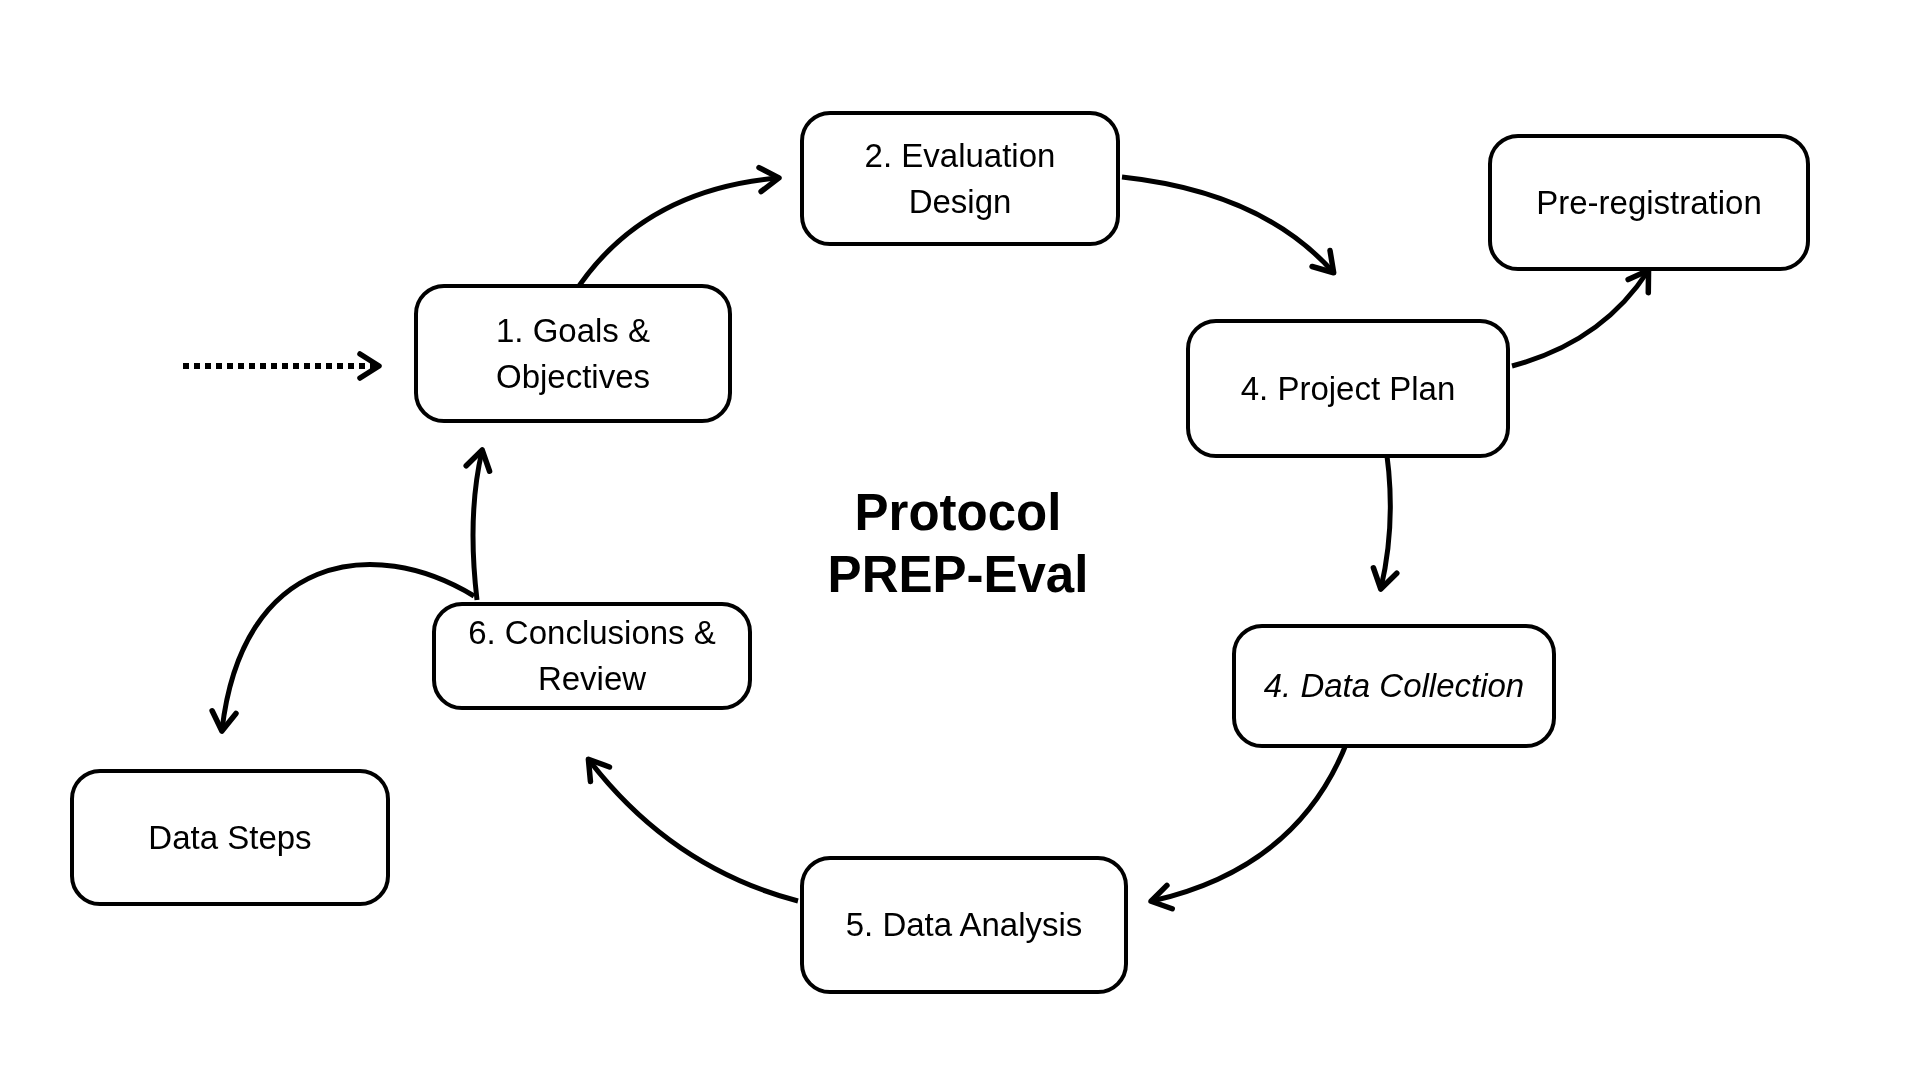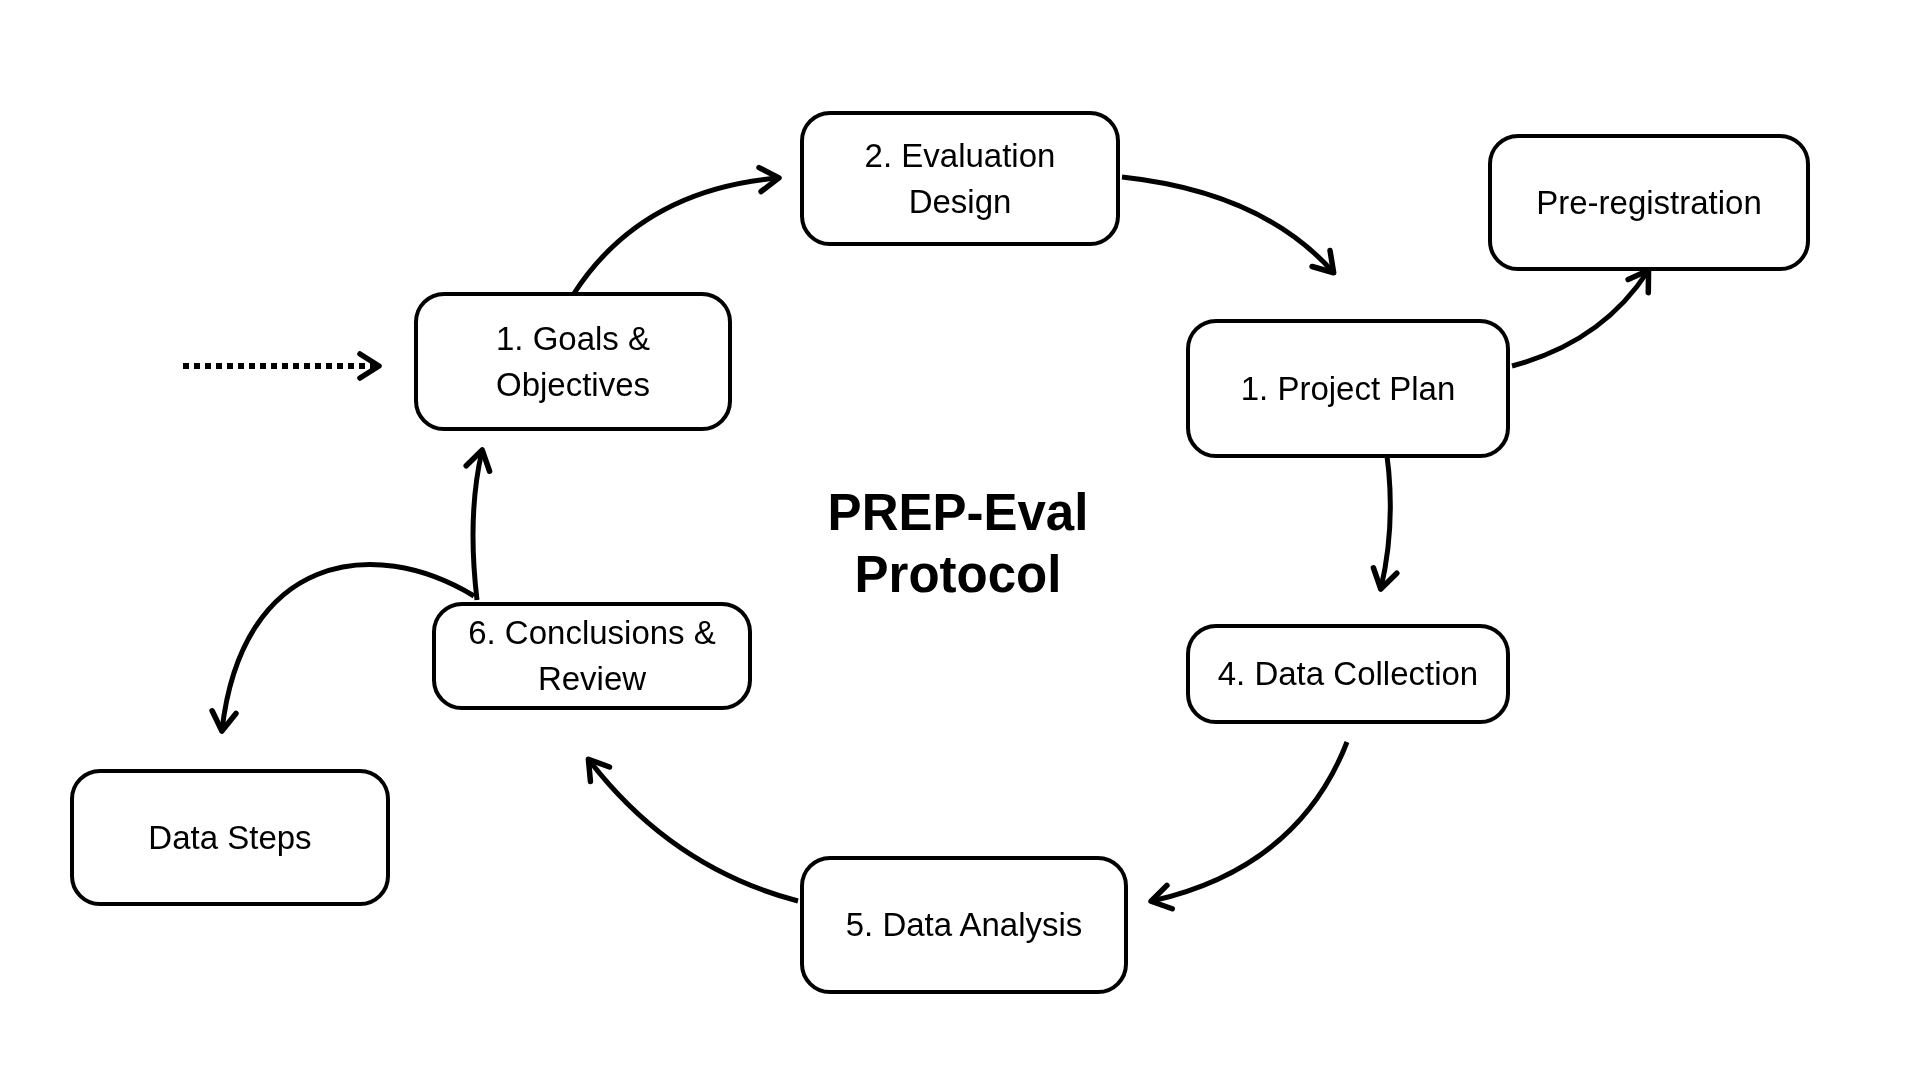--- a/index.html
+++ b/index.html
@@ -31,24 +31,24 @@
     display: flex;
     align-items: center;
     justify-content: center;
     text-align: center;
     font-size: 33px;
     line-height: 46px;
     color: #000000;
     padding: 0 28px;
   }
   .node.oneline { white-space: nowrap; padding: 0 8px; margin-top: 24px; }
-  #node-goals        { left: 414px;  top: 292px; width: 318px; height: 139px; }
+  #node-goals        { left: 414px;  top: 284px; width: 318px; height: 139px; }
   #node-eval         { left: 800px;  top: 111px; width: 320px; height: 135px; }
   #node-plan         { left: 1186px; top: 295px; width: 324px; height: 139px; }
-  #node-collection   { left: 1186px; top: 600px; width: 324px; height: 100px; }
+  #node-collection   { left: 1232px; top: 600px; width: 324px; height: 124px; font-style: italic; }
   #node-analysis     { left: 800px;  top: 832px; width: 328px; height: 138px; }
   #node-conclusions  { left: 432px;  top: 602px; width: 320px; height: 108px; }
   #node-prereg       { left: 1488px; top: 110px; width: 322px; height: 137px; }
   #node-next         { left: 70px;   top: 745px; width: 320px; height: 137px; }
   .diagram-title {
     position: absolute;
     left: 708px;
     top: 482px;
     width: 500px;
     text-align: center;
@@ -86,30 +86,30 @@
 
     <path d="M 477 600 Q 467 515 482 451" fill="none" stroke="#000000" stroke-width="5" marker-end="url(#ah)"></path>
 
     <path d="M 474 596 C 372 534 242 556 222 730" fill="none" stroke="#000000" stroke-width="5" marker-end="url(#ah)"></path>
   </svg>
 
   <div class="node" id="node-goals">1. Goals &amp; Objectives</div>
 
   <div class="node" id="node-eval">2. Evaluation Design</div>
 
-  <div class="node oneline" id="node-plan">1. Project Plan</div>
+  <div class="node oneline" id="node-plan">4. Project Plan</div>
 
   <div class="node oneline" id="node-collection">4. Data Collection</div>
 
   <div class="node oneline" id="node-analysis">5. Data Analysis</div>
 
   <div class="node" id="node-conclusions">6. Conclusions &amp; Review</div>
 
   <div class="node oneline" id="node-prereg">Pre-registration</div>
 
   <div class="node oneline" id="node-next">Data Steps</div>
 
   <div class="diagram-title">
+    <div>Protocol</div>
     <div>PREP-Eval</div>
-    <div>Protocol</div>
   </div>
 
 </div>
 
 </body></html>

